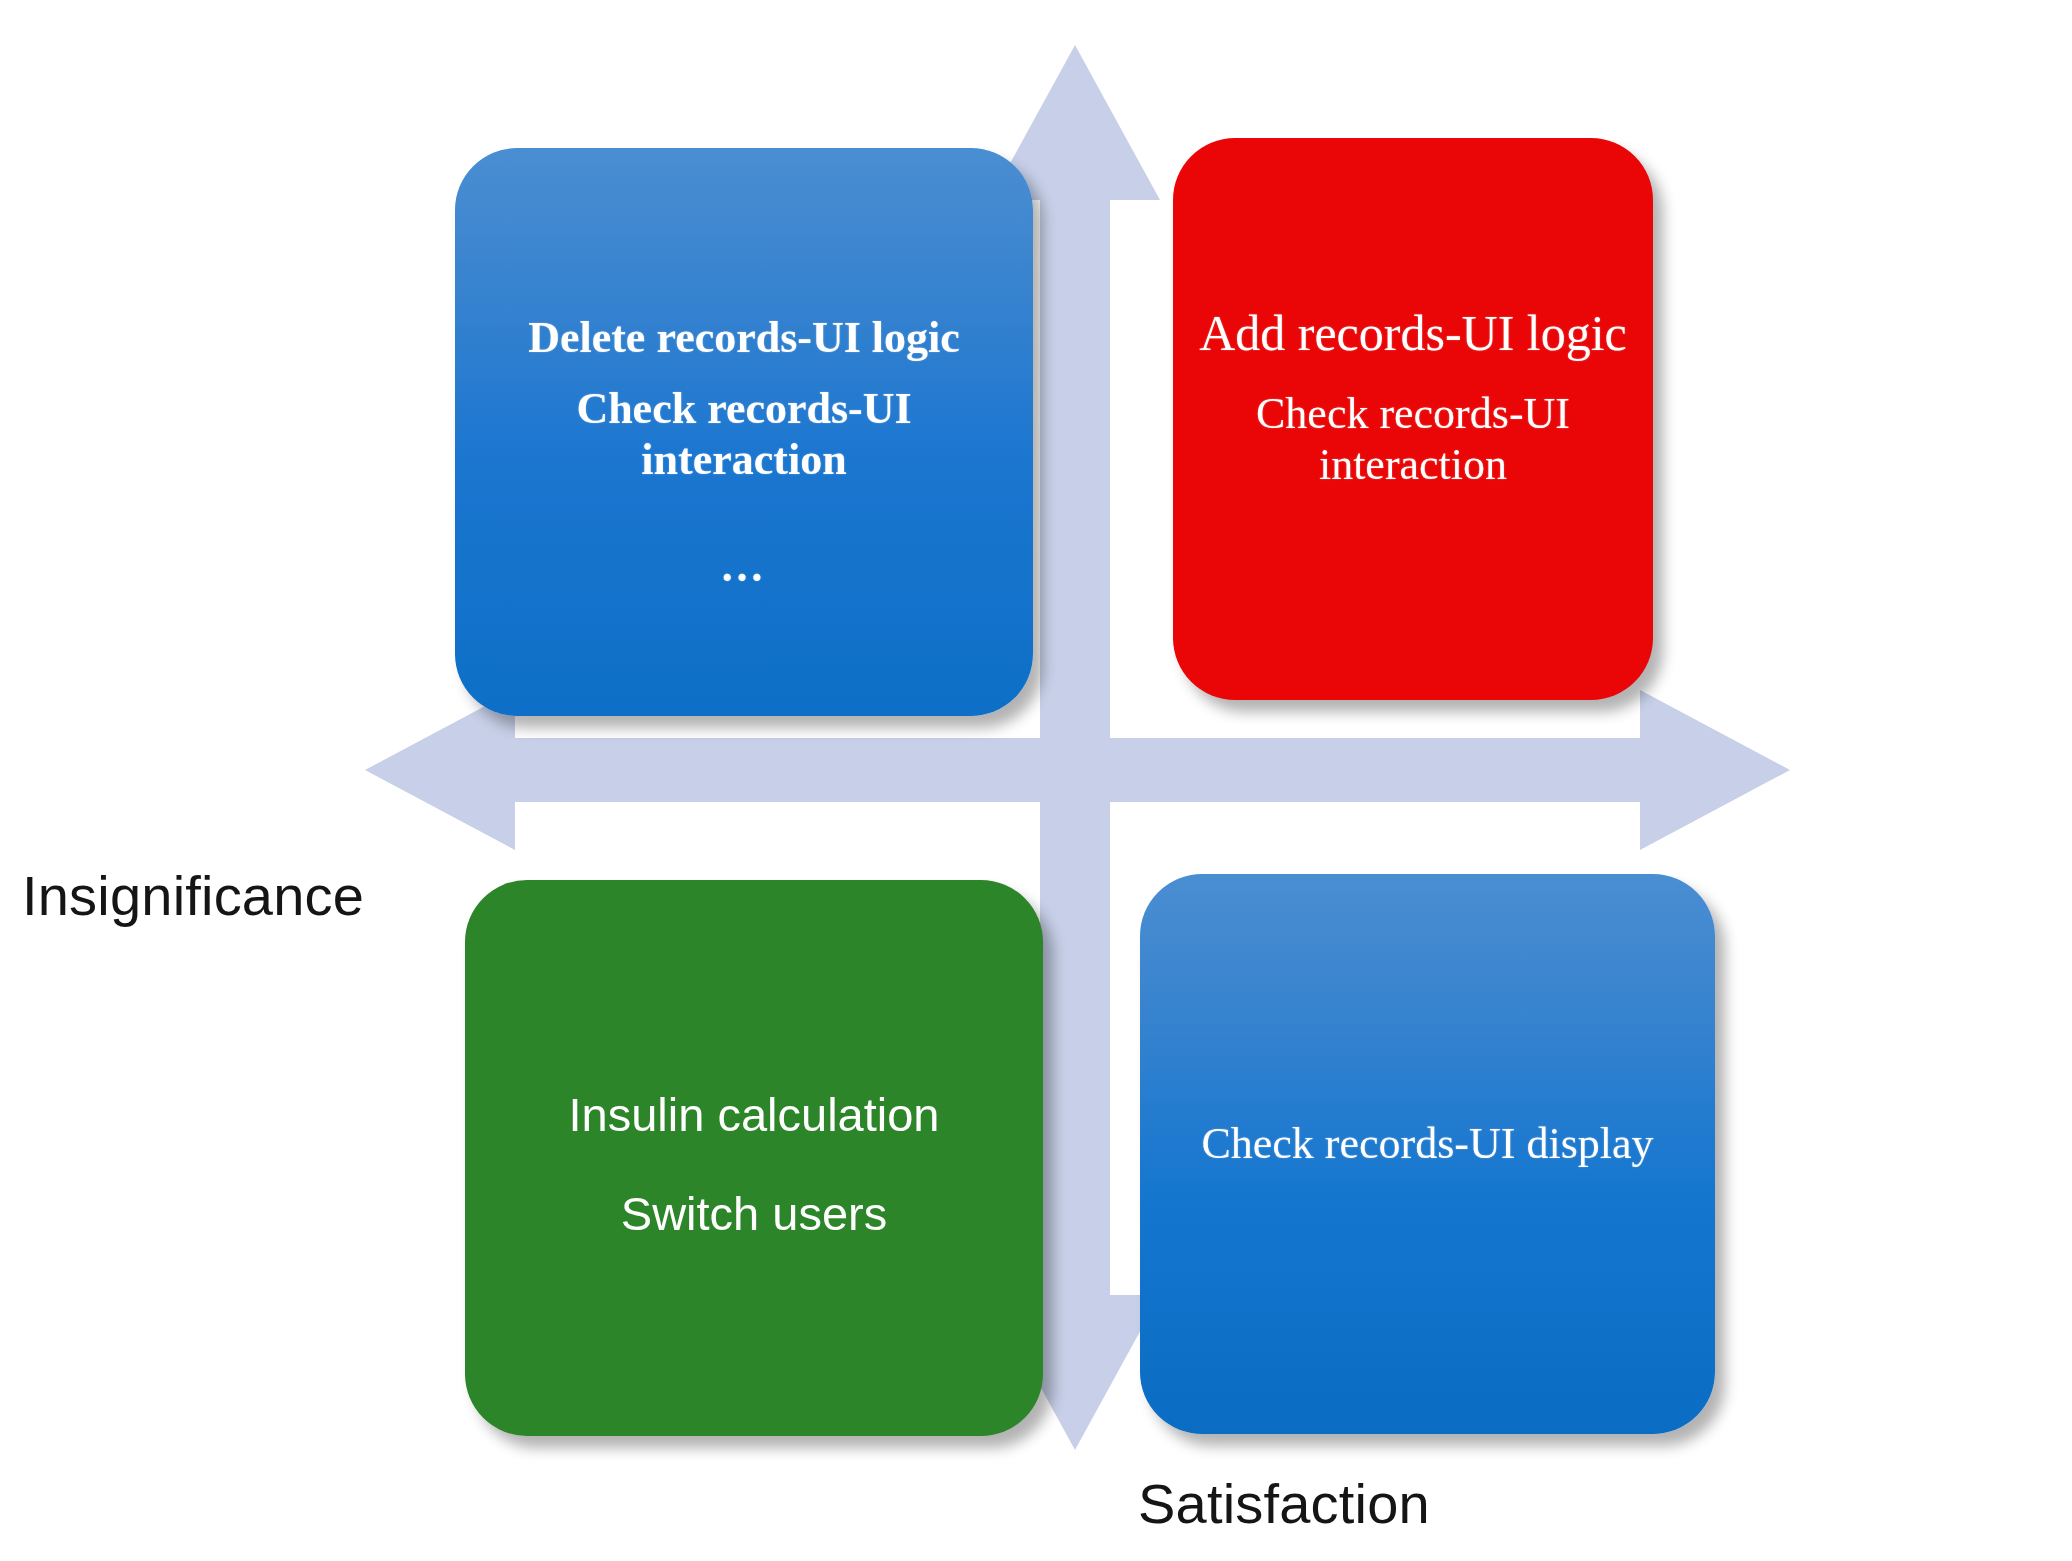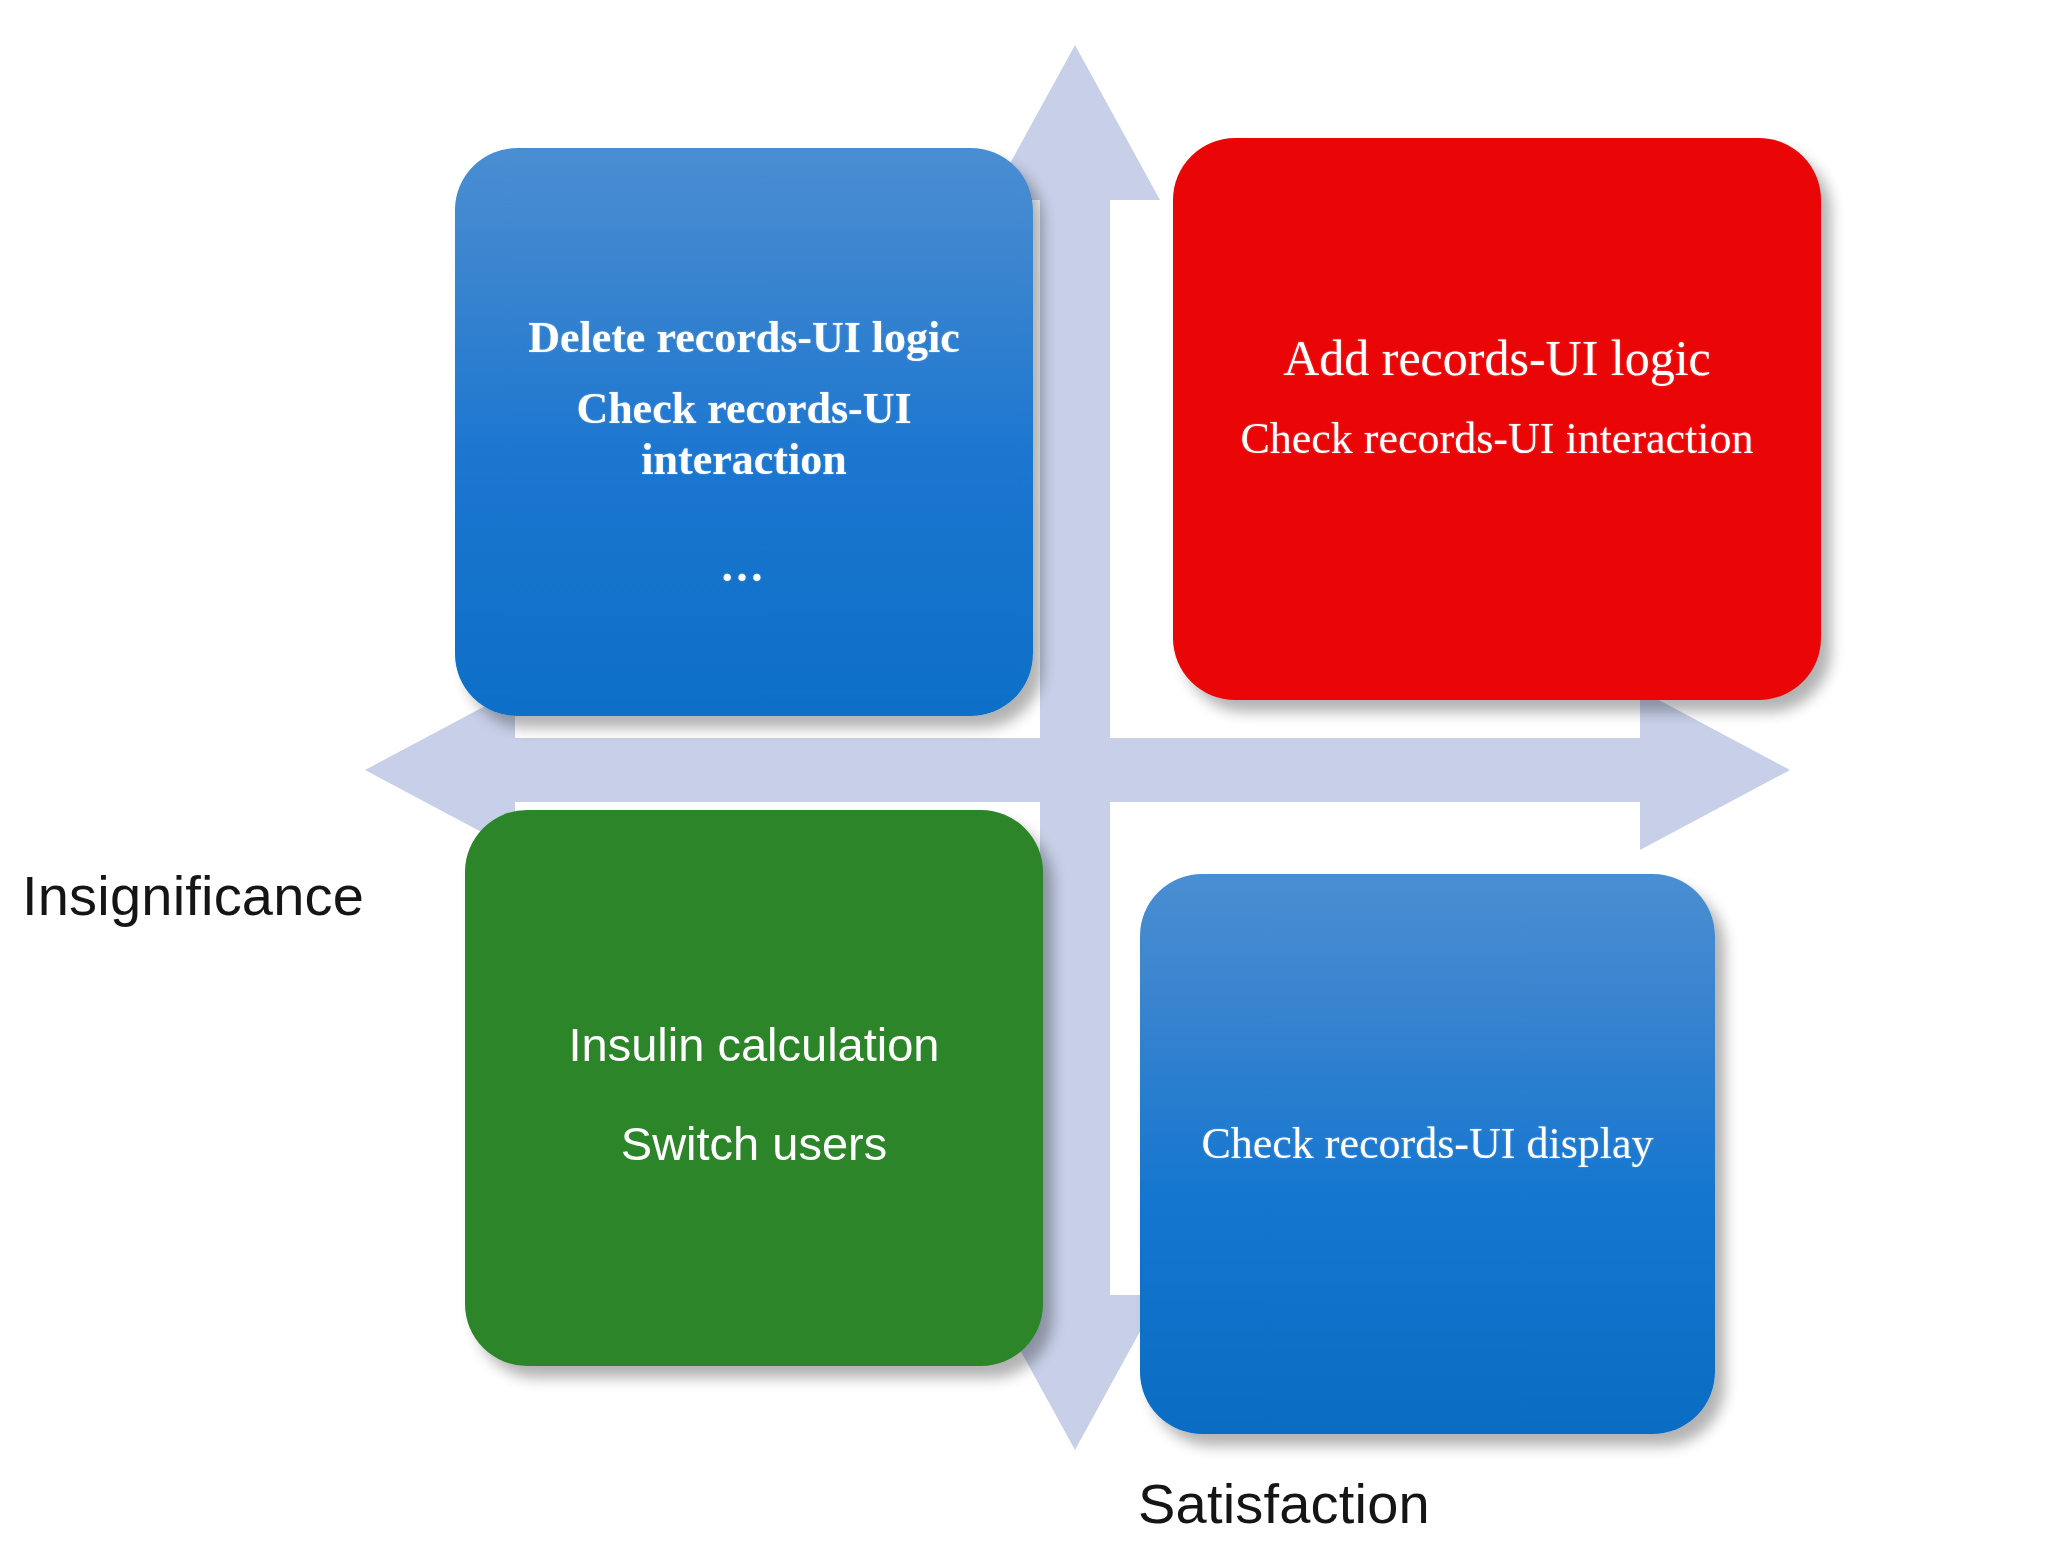--- a/index.html
+++ b/index.html
@@ -58,26 +58,26 @@
 
   #box-top-left {
     left: 455px; top: 148px;
     width: 578px; height: 568px;
     background: linear-gradient(180deg, #4a8ed2 0%, #3a84cf 22%, #1b76d0 55%, #0d6fc7 100%);
     font-family: "Liberation Serif", serif;
     font-weight: bold;
   }
   #box-top-right {
     left: 1173px; top: 138px;
-    width: 648px; height: 562px;
+    width: 480px; height: 562px;
     background: #ea0606;
     font-family: "Liberation Serif", serif;
   }
   #box-bottom-left {
-    left: 465px; top: 810px;
+    left: 465px; top: 880px;
     width: 578px; height: 556px;
     background: #2c8528;
     font-family: "Liberation Sans", sans-serif;
     justify-content: center;
   }
   #box-bottom-right {
     left: 1140px; top: 830px;
     width: 575px; height: 560px;
     background: linear-gradient(180deg, #4a8ed2 0%, #3a84cf 22%, #1476cf 58%, #0a6cc2 100%);
     font-family: "Liberation Serif", serif;

